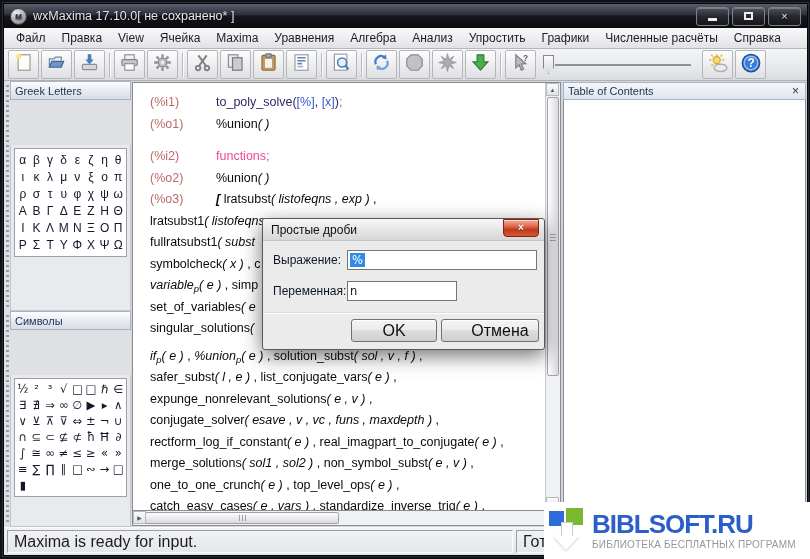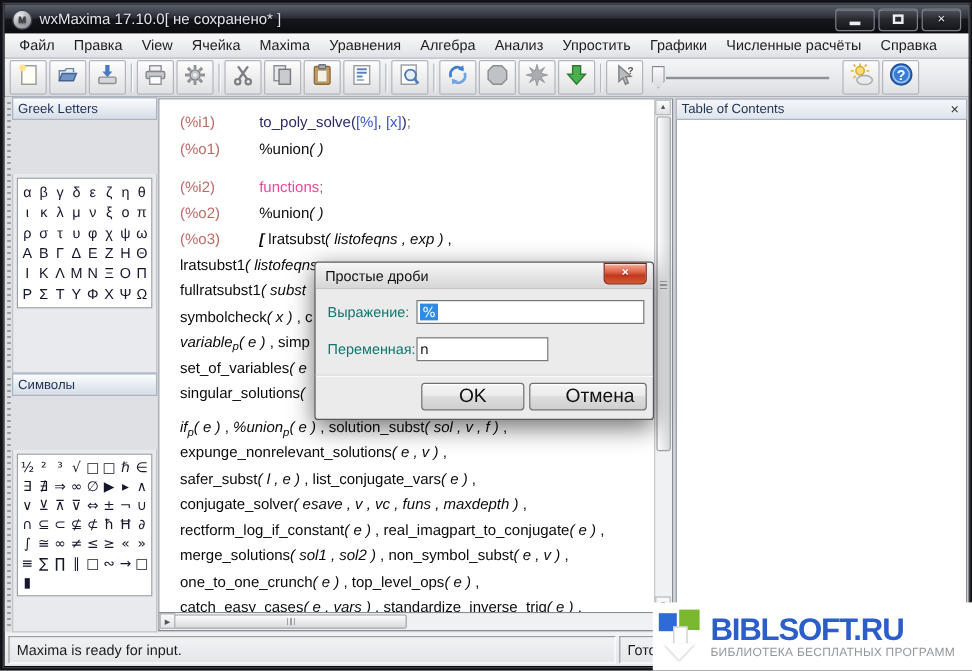--- a/index.html
+++ b/index.html
@@ -69,30 +69,30 @@
   .toccol{width:243px;flex:0 0 243px;display:flex;flex-direction:column;margin:1px 1px 1px 0;}
   .toc-caption{height:16px;flex:0 0 16px;background:linear-gradient(180deg,#f4f7fa,#dee5ee);border:1px solid #a9b3c1;font-size:11px;color:#25344f;display:flex;align-items:center;padding:0 4px;}
   .toc-close{margin-left:auto;font-size:12px;color:#333;line-height:1;padding:0 2px;}
   .toc-body{flex:1;background:#fff;border:1px solid #888d94;border-top:none;}
   .toc-hscroll{height:14px;flex:0 0 14px;background:#f0f1f3;border:1px solid #888d94;border-top:none;position:relative;}
   .toc-hscroll .left{left:0;top:0;}
   .toc-hscroll .right{right:0;top:0;}
   .toc-hthumb{left:13px;right:13px;}
   
   .statusbar{height:23px;flex:0 0 23px;background:linear-gradient(180deg,#f2f3f5,#e3e5e8);border-top:1px solid #fbfbfc;display:flex;align-items:stretch;padding:2px 3px;gap:3px;}
-  .spanel{border:1px solid;border-color:#9b9ea3 #fdfdfe #fdfdfe #9b9ea3;font-size:12px;color:#1c1c1e;display:flex;align-items:center;padding:6px 6px;white-space:nowrap;overflow:hidden;}
+  .spanel{border:1px solid;border-color:#9b9ea3 #fdfdfe #fdfdfe #9b9ea3;font-size:16px;color:#1c1c1e;display:flex;align-items:center;padding:6px 6px;white-space:nowrap;overflow:hidden;}
   .spanel.l{width:492px;flex:0 0 492px;}
   .spanel.r{flex:1;}
   
   .dialog{position:absolute;left:262px;top:218px;width:281px;z-index:50;background:#ebebeb;border:1px solid #55585c;border-radius:3px;box-shadow:0 6px 20px rgba(0,0,0,.55);}
   .dlg-title{height:21px;display:flex;align-items:center;padding-left:8px;font-size:12px;color:#101012;background:linear-gradient(180deg,#f7f7f7,#e6e6e6 50%,#d6d6d6);border-bottom:1px solid #c4c4c4;border-radius:3px 3px 0 0;}
   .dlg-close{margin-left:auto;margin-right:5px;margin-top:-4px;width:34px;height:16px;border:1px solid #7e2516;border-radius:0 0 4px 4px;background:linear-gradient(180deg,#f5ab97,#df674a 40%,#c0391f 60%,#d5582f);color:#fff;font-size:10px;font-weight:bold;display:flex;align-items:center;justify-content:center;box-shadow:inset 0 1px 0 rgba(255,255,255,.55);text-shadow:0 1px 1px rgba(0,0,0,.4);}
   .dlg-body{padding:9px 6px 0 10px;}
   .drow{display:flex;align-items:center;margin-bottom:11px;}
-  .dlabel{width:74px;flex:0 0 74px;font-size:12px;color:#0f766e;}
+  .dlabel{width:74px;flex:0 0 74px;font-size:12px;color:#0f172a;}
   .dinput{height:18px;border:1px solid #767676;background:#fff;font-family:"DejaVu Sans",sans-serif;font-size:11.5px;color:#111;display:flex;align-items:center;padding-left:2px;}
   .dinput.exp{width:186px;}
   .dinput.var{width:106px;}
   .dinput .sel{background:#2e8ce5;color:#fff;padding:0 2px;}
   .dlg-btnrow{border-top:1px solid #dddddd;box-shadow:0 1px 0 #fff inset;padding:6px 5px 7px 0;display:flex;justify-content:flex-end;gap:4px;}
   .dbtn{height:21px;border:1px solid #6f7073;border-radius:3px;background:linear-gradient(180deg,#f4f4f4,#ececec 45%,#dddddd 50%,#cfcfcf);font-size:16px;color:#101012;display:flex;align-items:center;justify-content:center;box-shadow:inset 0 1px 0 #fff;}
   .dbtn.ok{width:84px;}
   .dbtn.cancel{width:76px;padding-left:20px;}
   
   .watermark{position:absolute;right:0;bottom:0;width:266px;height:57px;background:#fff;z-index:60;display:flex;align-items:center;padding:2px 2px 2px 5px;box-sizing:border-box;}
@@ -389,22 +389,22 @@
               <div class="wsline gap1"><span class="wslabel">(%i2)</span><span class="sg-g">functions</span><span class="sg-sc">;</span></div>
               <div class="wsline"><span class="wslabel">(%o2)</span><span class="sg-o">%union</span><span class="sg-i">( )</span></div>
               <div class="wsline"><span class="wslabel">(%o3)</span><span class="sg-b">[ </span><span class="sg-o">lratsubst</span><span class="sg-i">( listofeqns , exp )</span><span class="sg-o"> ,</span></div>
               <div class="wsline" style="padding-left: 0px;"><span class="sg-o">lratsubst1</span><span class="sg-i">( listofeqns</span></div>
               <div class="wsline" style="padding-left: 0px;"><span class="sg-o">fullratsubst1</span><span class="sg-i">( subst</span></div>
               <div class="wsline" style="padding-left: 0px;"><span class="sg-o">symbolcheck</span><span class="sg-i">( x )</span><span class="sg-o"> , c</span></div>
               <div class="wsline" style="padding-left: 0px;"><span class="sg-i">variable</span><span class="sg-s">p</span><span class="sg-i">( e )</span><span class="sg-o"> , simp</span></div>
               <div class="wsline" style="padding-left: 0px;"><span class="sg-o">set_of_variables</span><span class="sg-i">( e</span></div>
               <div class="wsline" style="padding-left: 0px;"><span class="sg-o">singular_solutions</span><span class="sg-i">(</span></div>
               <div class="wsline gap2" style="padding-left: 0px;"><span class="sg-i">if</span><span class="sg-s">p</span><span class="sg-i">( e )</span><span class="sg-o"> , </span><span class="sg-i">%union</span><span class="sg-s">p</span><span class="sg-i">( e )</span><span class="sg-o"> , solution_subst</span><span class="sg-i">( sol , v , f )</span><span class="sg-o"> ,</span></div>
+              <div class="wsline" style="padding-left: 0px;"><span class="sg-o">safer_subst</span><span class="sg-i">( l , e )</span><span class="sg-o"> , list_conjugate_vars</span><span class="sg-i">( e )</span><span class="sg-o"> ,</span></div>
               <div class="wsline" style="padding-left: 0px;"><span class="sg-o">expunge_nonrelevant_solutions</span><span class="sg-i">( e , v )</span><span class="sg-o"> ,</span></div>
-              <div class="wsline" style="padding-left: 0px;"><span class="sg-o">safer_subst</span><span class="sg-i">( l , e )</span><span class="sg-o"> , list_conjugate_vars</span><span class="sg-i">( e )</span><span class="sg-o"> ,</span></div>
               <div class="wsline" style="padding-left: 0px;"><span class="sg-o">conjugate_solver</span><span class="sg-i">( esave , v , vc , funs , maxdepth )</span><span class="sg-o"> ,</span></div>
               <div class="wsline" style="padding-left: 0px;"><span class="sg-o">rectform_log_if_constant</span><span class="sg-i">( e )</span><span class="sg-o"> , real_imagpart_to_conjugate</span><span class="sg-i">( e )</span><span class="sg-o"> ,</span></div>
               <div class="wsline" style="padding-left: 0px;"><span class="sg-o">merge_solutions</span><span class="sg-i">( sol1 , sol2 )</span><span class="sg-o"> , non_symbol_subst</span><span class="sg-i">( e , v )</span><span class="sg-o"> ,</span></div>
               <div class="wsline" style="padding-left: 0px;"><span class="sg-o">one_to_one_crunch</span><span class="sg-i">( e )</span><span class="sg-o"> , top_level_ops</span><span class="sg-i">( e )</span><span class="sg-o"> ,</span></div>
               <div class="wsline" style="padding-left: 0px;"><span class="sg-o">catch_easy_cases</span><span class="sg-i">( e , vars )</span><span class="sg-o"> , standardize_inverse_trig</span><span class="sg-i">( e )</span><span class="sg-o"> ,</span></div>
             </div>
           <div class="vscroll">
             <div class="sarrow up">▲</div>
             <div class="vthumb"></div>
             <div class="sarrow down">▼</div>

